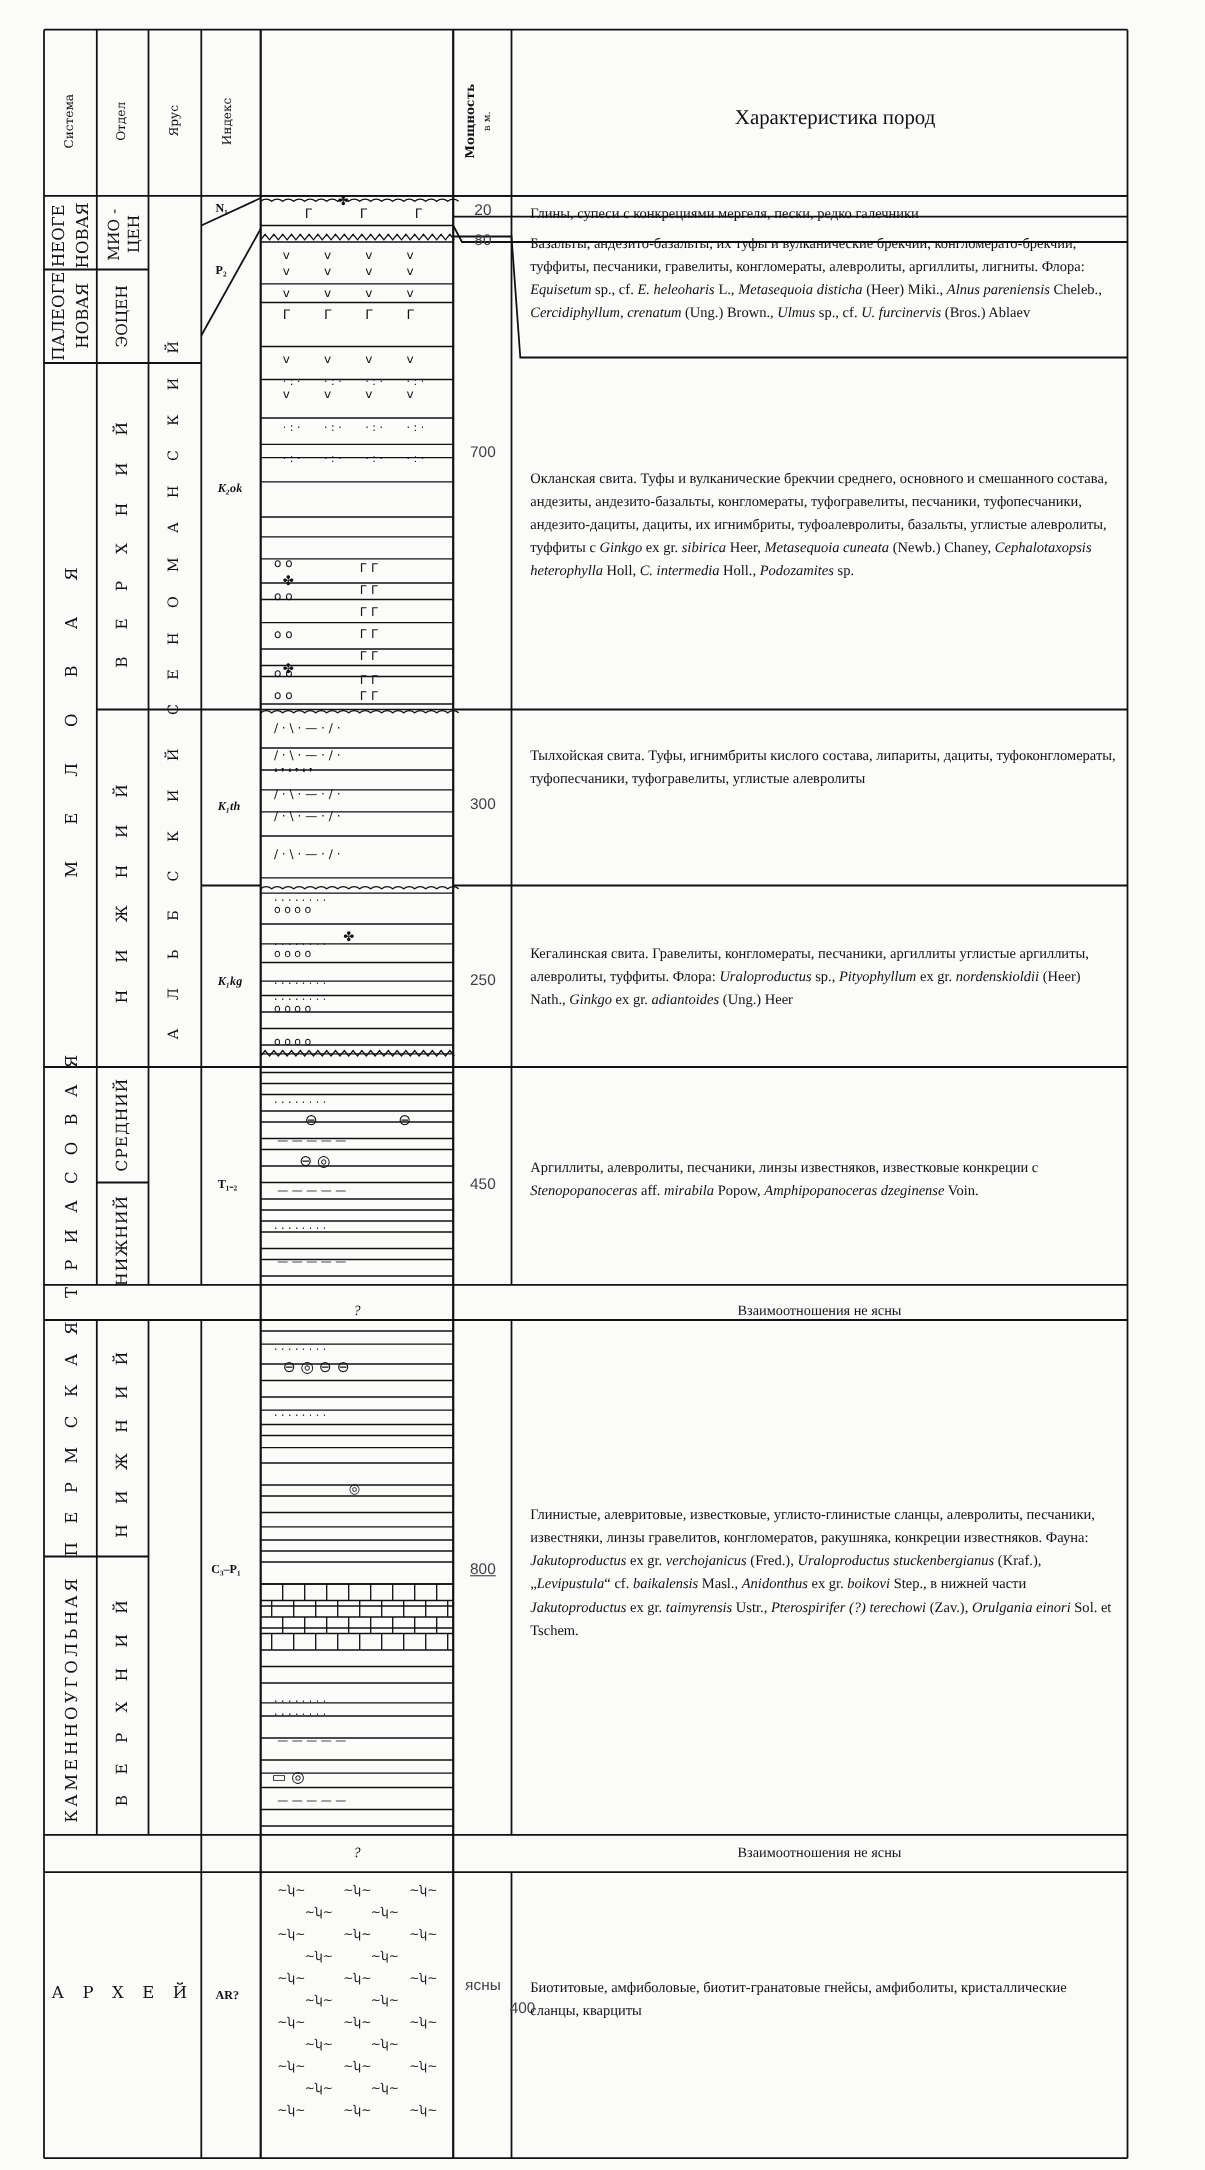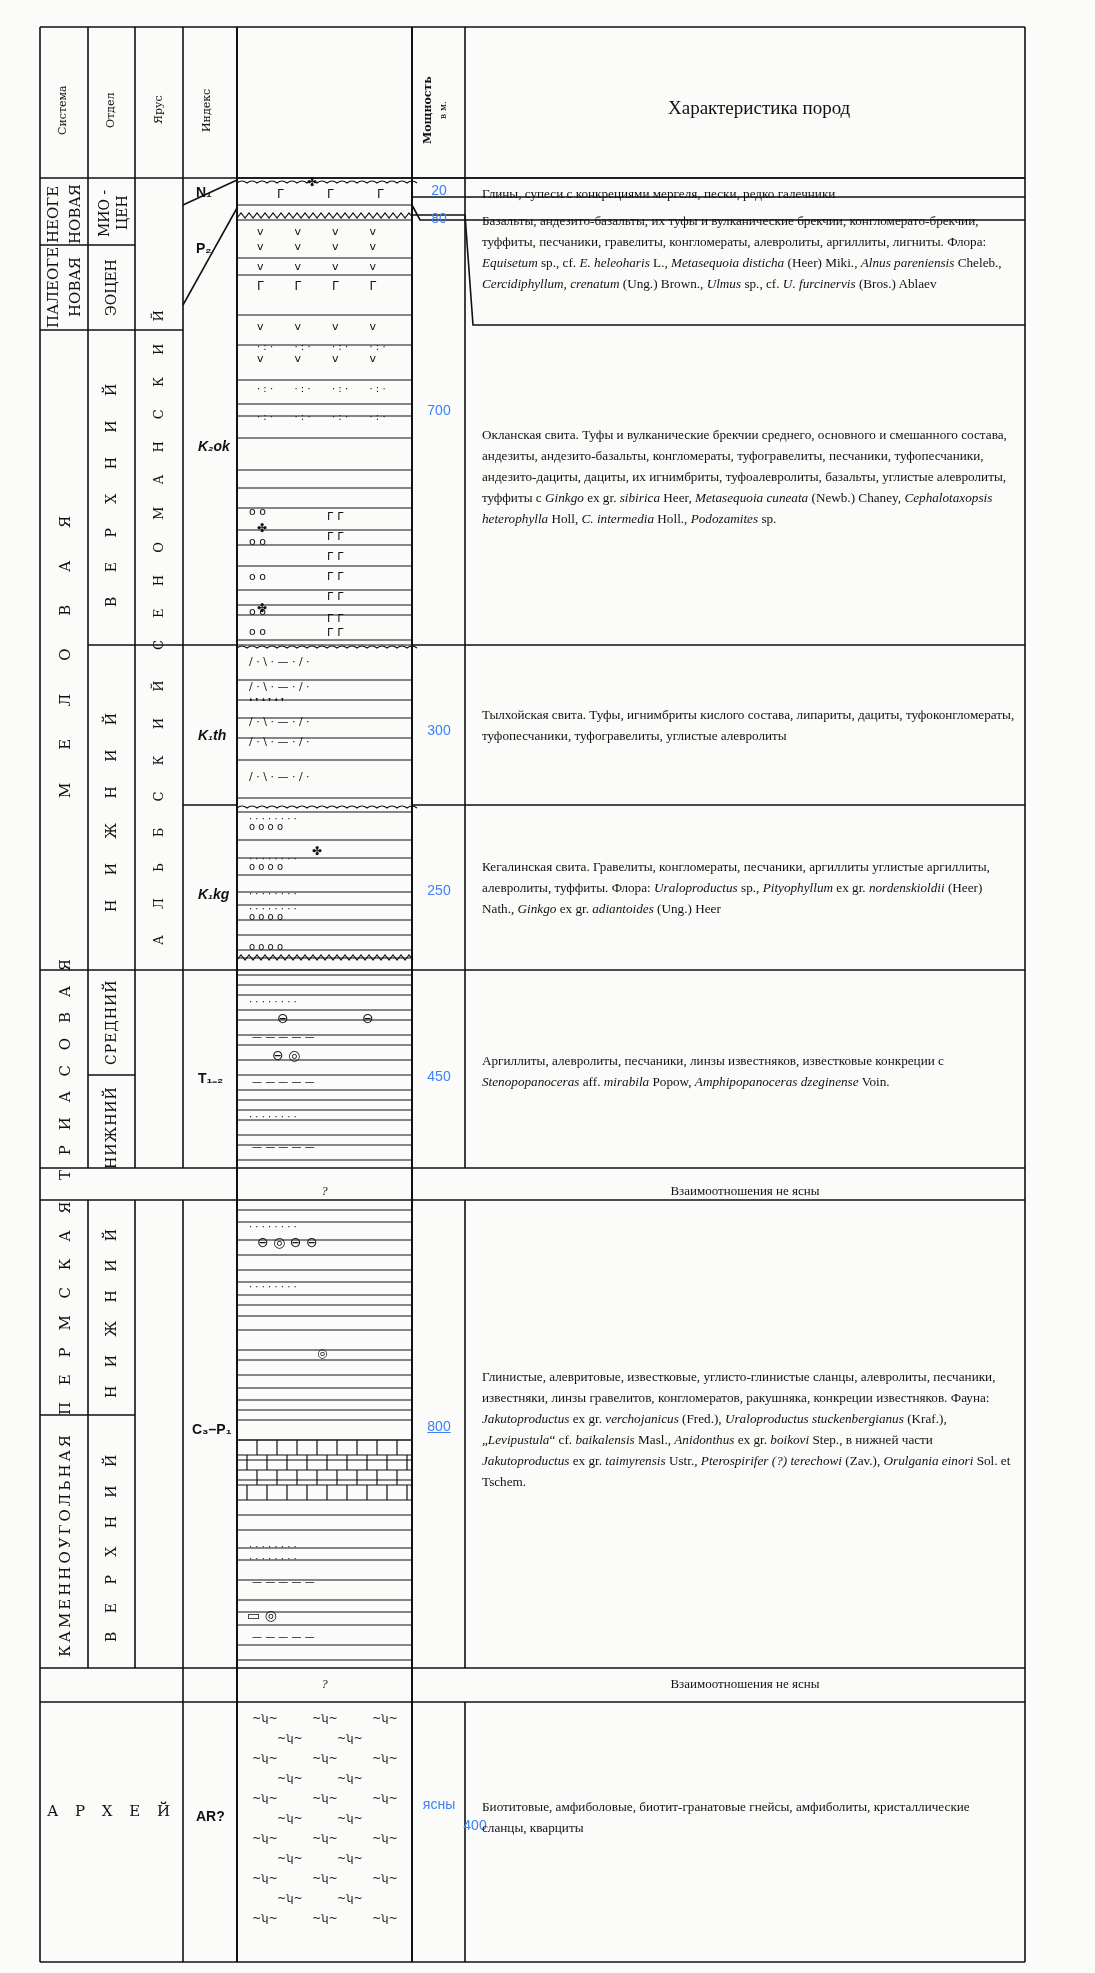--- a/index.html
+++ b/index.html
@@ -2,22 +2,22 @@
 <html><head>
 <meta charset="utf-8">
 <style>
   html,body{margin:0;padding:0;background:#fbfbfa;}
   body{width:1095px;height:1973px;position:relative;overflow:hidden;font-family:"DejaVu Serif",serif;color:#111;}
   #chart{position:absolute;left:0;top:0;}
   .txt{position:absolute;font-family:"Liberation Serif",serif;font-size:13.2px;line-height:21px;color:#111;}
   .txt i{font-style:italic;}
   .hdr{position:absolute;font-family:"DejaVu Serif",serif;font-size:11px;color:#111;white-space:nowrap;}
   .vert{position:absolute;writing-mode:vertical-rl;transform:rotate(180deg);text-align:center;font-family:"DejaVu Serif",serif;color:#111;white-space:nowrap;}
-  .idx{position:absolute;font-family:Liberation Sans, sans-serif;font-weight:bold;font-size:14px;color:#111;white-space:nowrap;}
-  .thk{position:absolute;font-family:"Liberation Sans",sans-serif;font-size:14px;color:#3b82f6;text-align:center;width:54px;}
+  .idx{position:absolute;font-family:Liberation Serif, serif;font-weight:bold;font-size:11px;color:#111;white-space:nowrap;}
+  .thk{position:absolute;font-family:"Liberation Sans",sans-serif;font-size:14px;color:#404040;text-align:center;width:54px;}
   .center{position:absolute;font-family:"Liberation Serif",serif;font-size:13px;text-align:center;}
 </style>
 </head>
 <body>
 
 <svg id="chart" width="1095" height="1973" xmlns="http://www.w3.org/2000/svg">
   <g id="grid" stroke="#111" stroke-width="1.6" fill="none">
       <line x1="40" y1="27" x2="1025" y2="27"></line>
       <line x1="40" y1="1962" x2="1025" y2="1962"></line>
       <line x1="40" y1="27" x2="40" y2="1962"></line>
@@ -347,17 +347,17 @@
 <div class="thk" style="left:412px;top:1817px;padding-left:36px;">400</div>
 
 <div class="center" style="left:237px;top:1183px;width:175px;font-style:italic;">?</div>
 <div class="center" style="left:465px;top:1183px;width:560px;">Взаимоотношения не ясны</div>
 <div class="center" style="left:237px;top:1676px;width:175px;font-style:italic;">?</div>
 <div class="center" style="left:465px;top:1676px;width:560px;">Взаимоотношения не ясны</div>
 
 <div class="txt" style="left:482px;top:183px;width:530px;">Глины, супеси с конкрециями мергеля, пески, редко галечники</div>
 <div class="txt" style="left:482px;top:210px;width:535px;">Базальты, андезито-базальты, их туфы и вулканические брекчии, конгломерато-брекчии, туффиты, песчаники, гравелиты, конгломераты, алевролиты, аргиллиты, лигниты. Флора: <i>Equisetum</i> sp., cf. <i>E. heleoharis</i> L., <i>Metasequoia disticha</i> (Heer) Miki., <i>Alnus pareniensis</i> Cheleb., <i>Cercidiphyllum, crenatum</i> (Ung.) Brown., <i>Ulmus</i> sp., cf. <i>U. furcinervis</i> (Bros.) Ablaev</div>
 <div class="txt" style="left:482px;top:424px;width:535px;">Окланская свита. Туфы и вулканические брекчии среднего, основного и смешанного состава, андезиты, андезито-базальты, конгломераты, туфогравелиты, песчаники, туфопесчаники, андезито-дациты, дациты, их игнимбриты, туфоалевролиты, базальты, углистые алевролиты, туффиты с <i>Ginkgo</i> ex gr. <i>sibirica</i> Heer, <i>Metasequoia cuneata</i> (Newb.) Chaney, <i>Cephalotaxopsis heterophylla</i> Holl, <i>C. intermedia</i> Holl., <i>Podozamites</i> sp.</div>
-<div class="txt" style="left:482px;top:704px;width:535px;">Тылхойская свита. Туфы, игнимбриты кислого состава, липариты, дациты, туфоконгломераты, туфопесчаники, туфогравелиты, углистые алевролиты</div>
+<div class="txt" style="left:482px;top:676px;width:535px;">Тылхойская свита. Туфы, игнимбриты кислого состава, липариты, дациты, туфоконгломераты, туфопесчаники, туфогравелиты, углистые алевролиты</div>
 <div class="txt" style="left:482px;top:856px;width:535px;">Кегалинская свита. Гравелиты, конгломераты, песчаники, аргиллиты углистые аргиллиты, алевролиты, туффиты. Флора: <i>Uraloproductus</i> sp., <i>Pityophyllum</i> ex gr. <i>nordenskioldii</i> (Heer) Nath., <i>Ginkgo</i> ex gr. <i>adiantoides</i> (Ung.) Heer</div>
 <div class="txt" style="left:482px;top:1050px;width:535px;">Аргиллиты, алевролиты, песчаники, линзы известняков, известковые конкреции с <i>Stenopopanoceras</i> aff. <i>mirabila</i> Popow, <i>Amphipopanoceras dzeginense</i> Voin.</div>
 <div class="txt" style="left:482px;top:1366px;width:540px;">Глинистые, алевритовые, известковые, углисто-глинистые сланцы, алевролиты, песчаники, известняки, линзы гравелитов, конгломератов, ракушняка, конкреции известняков. Фауна: <i>Jakutoproductus</i> ex gr. <i>verchojanicus</i> (Fred.), <i>Uraloproductus stuckenbergianus</i> (Kraf.), „<i>Levipustula</i>“ cf. <i>baikalensis</i> Masl., <i>Anidonthus</i> ex gr. <i>boikovi</i> Step., в нижней части <i>Jakutoproductus</i> ex gr. <i>taimyrensis</i> Ustr., <i>Pterospirifer (?) terechowi</i> (Zav.), <i>Orulgania einori</i> Sol. et Tschem.</div>
 <div class="txt" style="left:482px;top:1796px;width:535px;">Биотитовые, амфиболовые, биотит-гранатовые гнейсы, амфиболиты, кристаллические сланцы, кварциты</div>
 
 </body></html>

